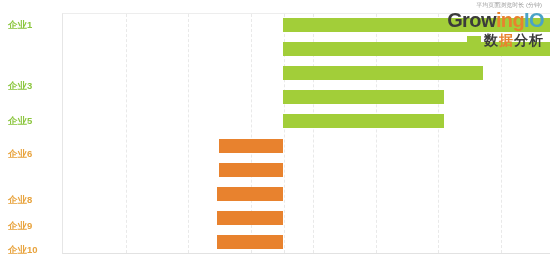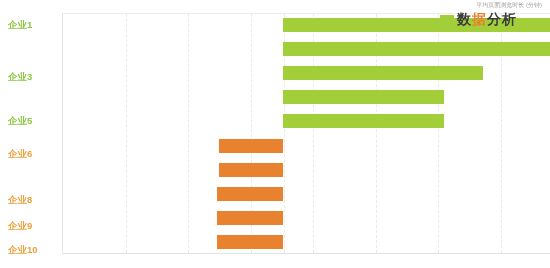--- a/index.html
+++ b/index.html
@@ -89,21 +89,21 @@
   }
   .logo-wordmark .w-grow{color:#3b3b3b;}
   .logo-wordmark .w-ing{color:#e8822e;}
   .logo-wordmark .w-io{color:#4aa3c7;}
   .logo-sub{
     margin-top:1px;
     font-size:14px;
     font-weight:bold;
     line-height:16px;
     white-space:nowrap;
-    text-align:left;
+    text-align:right;
     letter-spacing:1px;
   }
   .logo-sub .s-shu{color:#3b3b3b;}
   .logo-sub .s-ju{color:#e8822e;}
   .logo-sub .s-fen{color:#3b3b3b;}
   .logo-sub .s-xi{color:#3b3b3b;}
   .logo-swatch{
     display:inline-block;
     width:14px;height:9px;
     background:#a2ce39;
@@ -125,21 +125,21 @@
     <div class="gridline" style="left:188px"></div>
     <div class="gridline" style="left:221px"></div>
     <div class="gridline" style="left:250px"></div>
     <div class="gridline" style="left:313px"></div>
     <div class="gridline" style="left:375px"></div>
     <div class="gridline" style="left:438px"></div>
   </div>
 
   <div class="cat-labels">
     <div class="cat-label green" style="top:0px">企业1</div>
-    <div class="cat-label green" style="top:52px">企业3</div>
+    <div class="cat-label green" style="top:61px">企业3</div>
     <div class="cat-label green" style="top:96.4px">企业5</div>
     <div class="cat-label orange" style="top:120.5px">企业6</div>
     <div class="cat-label orange" style="top:167px">企业8</div>
     <div class="cat-label orange" style="top:192.8px">企业9</div>
     <div class="cat-label orange" style="top:216.9px">企业10</div>
   </div>
 
   <div class="bars-layer">
     <div class="bar green" style="left: 221px; width: 267px; top: 5px; background: rgb(162, 206, 57);"></div>
     <div class="bar green" style="left: 221px; width: 267px; top: 29px; background: rgb(162, 206, 57);"></div>
@@ -147,16 +147,17 @@
     <div class="bar green" style="left: 221px; width: 161px; top: 77px; background: rgb(162, 206, 57);"></div>
     <div class="bar green" style="left: 221px; width: 161px; top: 101px; background: rgb(162, 206, 57);"></div>
     <div class="bar orange" style="left: 157px; width: 64px; top: 126px; background: rgb(232, 130, 46);"></div>
     <div class="bar orange" style="left: 157px; width: 64px; top: 150px; background: rgb(232, 130, 46);"></div>
     <div class="bar orange" style="left: 155px; width: 66px; top: 174px; background: rgb(232, 130, 46);"></div>
     <div class="bar orange" style="left: 155px; width: 66px; top: 198px; background: rgb(232, 130, 46);"></div>
     <div class="bar orange" style="left: 155px; width: 66px; top: 222px; background: rgb(232, 130, 46);"></div>
   </div>
 
   <div class="logo-block">
+    <div class="logo-wordmark"><span class="w-grow">Grow</span><span class="w-ing">ing</span><span class="w-io">IO</span></div>
     <div class="logo-sub"><span class="logo-swatch"></span><span class="s-shu">数</span><span class="s-ju">据</span><span class="s-fen">分</span><span class="s-xi">析</span></div>
   </div>
 
 </div>
 
 </body></html>

